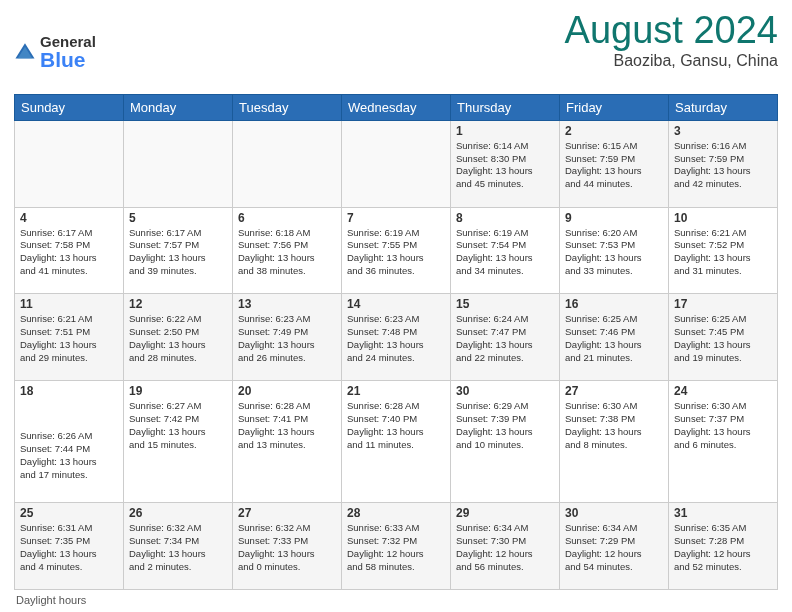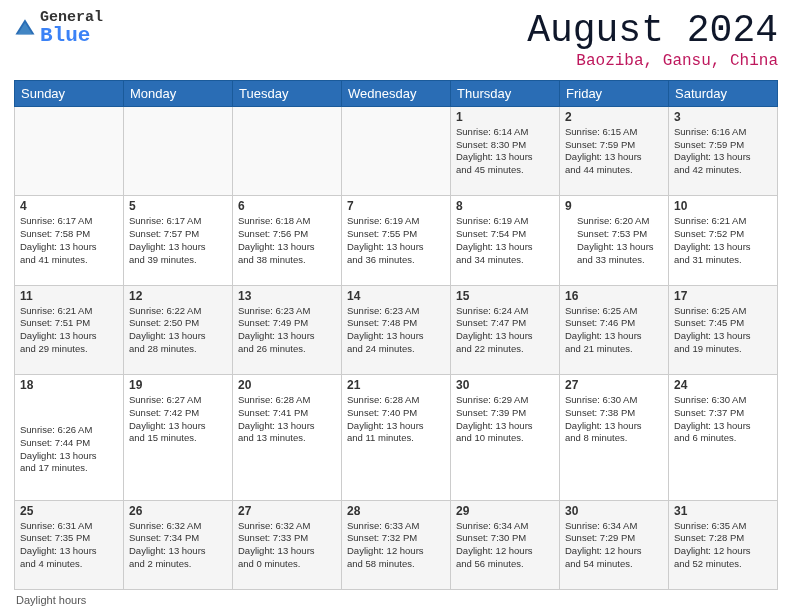--- a/index.html
+++ b/index.html
@@ -13,23 +13,22 @@
     .page {
       width: 792px;
       height: 612px;
       display: flex;
       flex-direction: column;
       padding: 10px 14px 6px 14px;
     }
     .header {
       display: flex;
       justify-content: space-between;
-      align-items: flex-start;
-      margin-bottom: 10px;
-      font-family: Liberation Mono, monospace;
+      align-items: flex-end;
+      margin-bottom: 24px;
     }
     .logo {
       display: flex;
       align-items: center;
       gap: 4px;
     }
     .logo-text {
       display: flex;
       flex-direction: column;
       line-height: 1;
@@ -47,26 +46,26 @@
     .logo-icon {
       width: 22px;
       height: 22px;
     }
     .title-block {
       text-align: right;
     }
     .main-title {
       font-size: 38px;
       font-weight: normal;
-      color: #0f172a;
+      color: #0f766e;
       line-height: 1.1;
     }
     .subtitle {
       font-size: 16px;
-      color: #be185d;
+      color: #404040;
     }
     .calendar-table {
       width: 100%;
       border-collapse: collapse;
       flex: 1;
     }
     .calendar-table th {
       background-color: #2a6db5;
       color: #fff;
       text-align: left;
@@ -204,21 +203,21 @@
           </td>
           <td>
             <span class="day-number">8</span>
             <div class="day-info" style="white-space: pre-line;">Sunrise: 6:19 AM
 Sunset: 7:54 PM
 Daylight: 13 hours
 and 34 minutes.</div>
           </td>
           <td>
             <span class="day-number">9</span>
-            <div class="day-info" style="white-space: pre-line; margin-left: 12px;">Sunrise: 6:20 AM
+            <div class="day-info" style="white-space: pre-line;">Sunrise: 6:20 AM
 Sunset: 7:53 PM
 Daylight: 13 hours
 and 33 minutes.</div>
           </td>
           <td>
             <span class="day-number">10</span>
             <div class="day-info" style="white-space: pre-line;">Sunrise: 6:21 AM
 Sunset: 7:52 PM
 Daylight: 13 hours
 and 31 minutes.</div>

